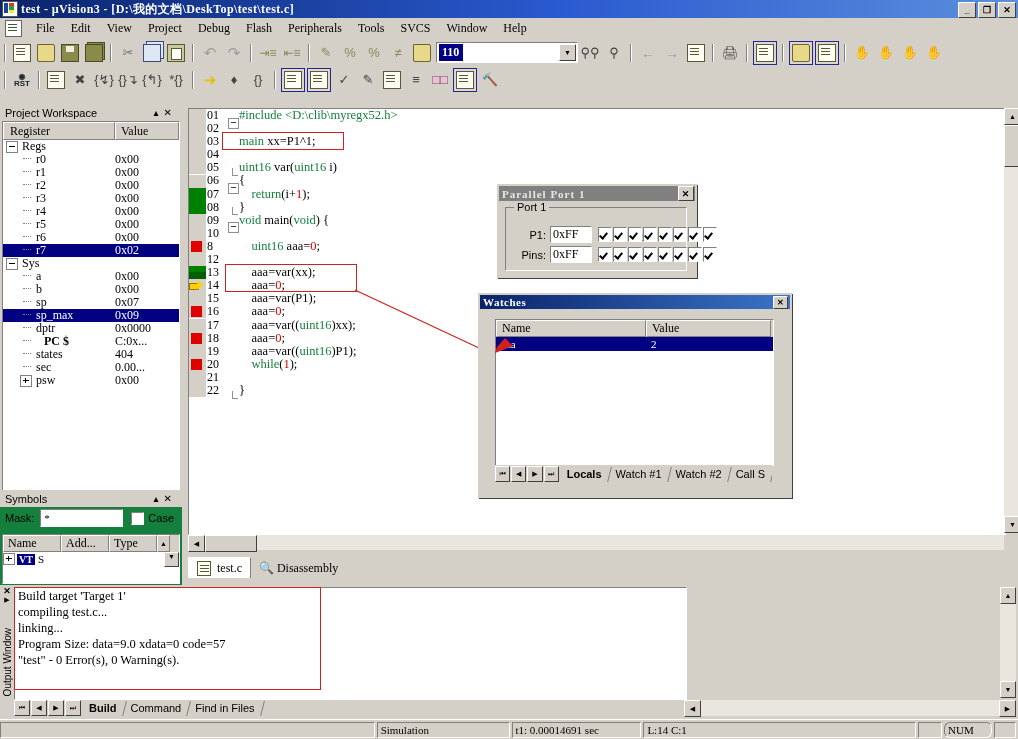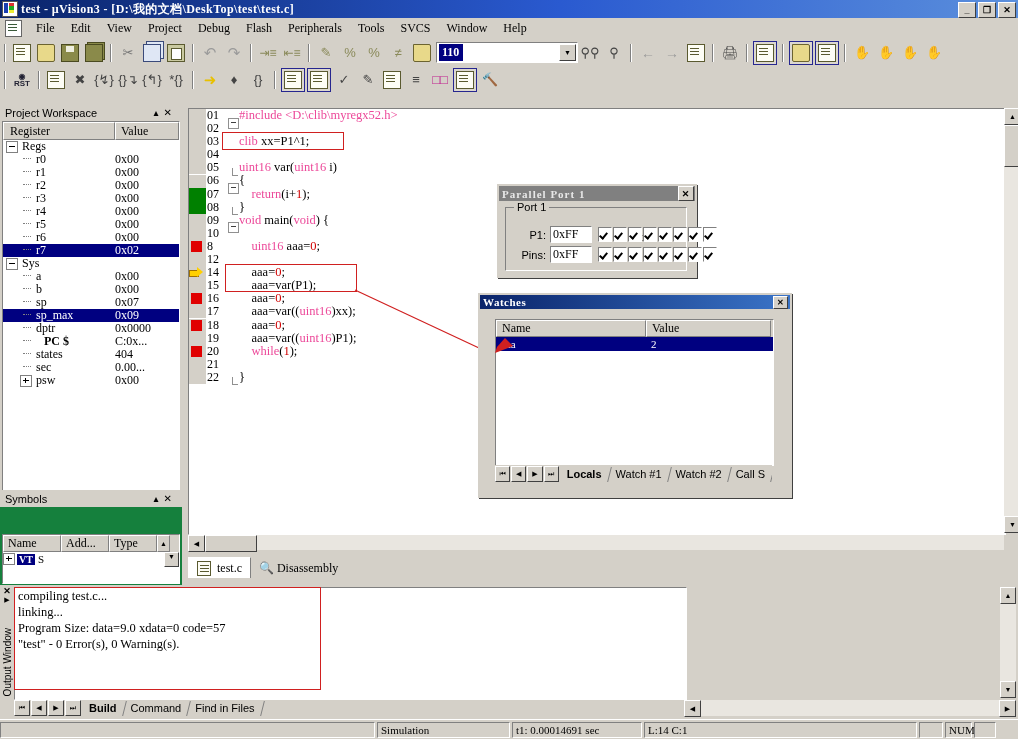--- a/index.html
+++ b/index.html
@@ -130,21 +130,21 @@
     border:1px solid;border-color:#808080 #fff #fff #808080;overflow:hidden;}
   .code{position:relative;font-family:"Liberation Serif",serif;font-size:12.5px;line-height:13.1px;color:#000;}
   .cl{height:13.1px;display:flex;align-items:center;white-space:pre;}
   .gut{width:17px;height:13px;flex:0 0 auto;position:relative;background:#d4d0c8;}
   .ln{width:20px;flex:0 0 auto;color:#000;font-size:12px;padding-left:1px;}
   .fold{width:12px;flex:0 0 auto;position:relative;}
   .foldbox{position:absolute;left:1px;top:2px;width:9px;height:9px;border:1px solid #909090;background:#fff;}
   .foldbox:before{content:"";position:absolute;left:2px;top:3px;width:5px;height:1px;background:#404040;}
   .foldline{position:absolute;left:5px;top:0;bottom:0;border-left:1px solid #909090;}
   .foldend{position:absolute;left:5px;top:0;height:7px;border-left:1px solid #909090;border-bottom:1px solid #909090;width:5px;}
-  .kw{color:#ec4899;} .txt{color:#000;} .num{color:#d00000;}
+  .kw{color:#15803d;} .txt{color:#000;} .num{color:#d00000;}
   .mk-red{position:absolute;left:2px;top:1px;width:11px;height:11px;background:#e00000;}
   .mk-green{position:absolute;left:0;top:0;width:17px;height:13px;background:#008000;}
   .mk-greensm{position:absolute;left:0;top:0;width:17px;height:6px;background:#008000;}
   .mk-greensm2{position:absolute;left:0;top:6px;width:17px;height:7px;background:#006000;}
   .mk-arrow{position:absolute;left:0;top:1px;width:15px;height:11px;}
   .mk-arrow:before{content:"";position:absolute;left:0;top:3px;width:8px;height:5px;background:#ffd000;border:1px solid #a07000;}
   .mk-arrow:after{content:"";position:absolute;left:8px;top:0;width:0;height:0;
     border-top:5px solid transparent;border-bottom:5px solid transparent;border-left:6px solid #ffd000;}
 
   .redbox{position:absolute;border:1px solid #d02020;pointer-events:none;}
@@ -465,20 +465,26 @@
     </div>
   </div>
 
   <div class="symbols">
     <div class="panel-title">
       <span>Symbols</span>
       <span class="ctl">
         <span>▴</span><span>✕</span>
       </span>
     </div>
+    <div class="maskrow">
+      <span>Mask:</span>
+      <span class="maskinput">*</span>
+      <span class="cb"></span>
+      <span>Case</span>
+    </div>
     <div class="symtbl">
       <div class="sym-hdr">
         <div style="width:58px;">Name</div>
         <div style="width:48px;">Add...</div>
         <div style="width:48px;">Type</div>
         <div style="width:13px;padding:0;justify-content:center;font-size:7px;">▲</div>
       </div>
       <div class="sym-row">
         <span class="tw box plus"></span>
         <span class="vt">VT</span>
@@ -488,30 +494,31 @@
     </div>
   </div>
 
   <div class="vsplit"></div>
 
   <div class="editor">
     <div class="edit-inner">
       <div class="code" id="code-lines">
           <div class="cl"><span class="gut"></span><span class="ln">01</span><span class="fold"><span class="foldbox"></span></span><span><span class="kw">#include </span><span class="kw">&lt;D:\clib\myregx52.h&gt;</span></span></div>
           <div class="cl"><span class="gut"></span><span class="ln">02</span><span class="fold"><span class="foldline"></span></span><span></span></div>
-          <div class="cl"><span class="gut"></span><span class="ln">03</span><span class="fold"><span class="foldline"></span></span><span><span class="kw">clib </span><span class="txt">xx=P1^1;</span></span></div>
+          <div class="cl"><span class="gut"></span><span class="ln">03</span><span class="fold"><span class="foldline"></span></span><span><span class="kw">main </span><span class="txt">xx=P1^1;</span></span></div>
           <div class="cl"><span class="gut"></span><span class="ln">04</span><span class="fold"><span class="foldline"></span></span><span></span></div>
           <div class="cl"><span class="gut"></span><span class="ln">05</span><span class="fold"><span class="foldend"></span></span><span><span class="kw">uint16 </span><span class="txt">var(</span><span class="kw">uint16</span><span class="txt"> i)</span></span></div>
           <div class="cl"><span class="gut"></span><span class="ln">06</span><span class="fold"><span class="foldbox"></span></span><span><span class="txt">{</span></span></div>
           <div class="cl"><span class="gut"><span class="mk-green"></span></span><span class="ln">07</span><span class="fold"><span class="foldline"></span></span><span><span class="txt">    </span><span class="kw">return</span><span class="txt">(i+</span><span class="num">1</span><span class="txt">);</span></span></div>
           <div class="cl"><span class="gut"><span class="mk-green"></span></span><span class="ln">08</span><span class="fold"><span class="foldend"></span></span><span><span class="txt">}</span></span></div>
           <div class="cl"><span class="gut"></span><span class="ln">09</span><span class="fold"><span class="foldbox"></span></span><span><span class="kw">void </span><span class="txt">main(</span><span class="kw">void</span><span class="txt">) {</span></span></div>
           <div class="cl"><span class="gut"></span><span class="ln">10</span><span class="fold"><span class="foldline"></span></span><span></span></div>
           <div class="cl"><span class="gut"><span class="mk-red"></span></span><span class="ln">8</span><span class="fold"><span class="foldline"></span></span><span><span class="txt">    </span><span class="kw">uint16</span><span class="txt"> aaa=</span><span class="num">0</span><span class="txt">;</span></span></div>
           <div class="cl"><span class="gut"></span><span class="ln">12</span><span class="fold"><span class="foldline"></span></span><span></span></div>
+          <div class="cl"><span class="gut"><span class="mk-greensm"></span><span class="mk-greensm2"></span></span><span class="ln">13</span><span class="fold"><span class="foldline"></span></span><span><span class="txt">    aaa=var(xx);</span></span></div>
           <div class="cl"><span class="gut"><span class="mk-arrow"></span></span><span class="ln">14</span><span class="fold"><span class="foldline"></span></span><span><span class="txt">    aaa=</span><span class="num">0</span><span class="txt">;</span></span></div>
           <div class="cl"><span class="gut"></span><span class="ln">15</span><span class="fold"><span class="foldline"></span></span><span><span class="txt">    aaa=var(P1);</span></span></div>
           <div class="cl"><span class="gut"><span class="mk-red"></span></span><span class="ln">16</span><span class="fold"><span class="foldline"></span></span><span><span class="txt">    aaa=</span><span class="num">0</span><span class="txt">;</span></span></div>
           <div class="cl"><span class="gut"></span><span class="ln">17</span><span class="fold"><span class="foldline"></span></span><span><span class="txt">    aaa=var((</span><span class="kw">uint16</span><span class="txt">)xx);</span></span></div>
           <div class="cl"><span class="gut"><span class="mk-red"></span></span><span class="ln">18</span><span class="fold"><span class="foldline"></span></span><span><span class="txt">    aaa=</span><span class="num">0</span><span class="txt">;</span></span></div>
           <div class="cl"><span class="gut"></span><span class="ln">19</span><span class="fold"><span class="foldline"></span></span><span><span class="txt">    aaa=var((</span><span class="kw">uint16</span><span class="txt">)P1);</span></span></div>
           <div class="cl"><span class="gut"><span class="mk-red"></span></span><span class="ln">20</span><span class="fold"><span class="foldline"></span></span><span><span class="txt">    </span><span class="kw">while</span><span class="txt">(</span><span class="num">1</span><span class="txt">);</span></span></div>
           <div class="cl"><span class="gut"></span><span class="ln">21</span><span class="fold"><span class="foldline"></span></span><span></span></div>
           <div class="cl"><span class="gut"></span><span class="ln">22</span><span class="fold"><span class="foldend"></span></span><span><span class="txt">}</span></span></div>
         </div>
@@ -618,20 +625,21 @@
     <polygon points="0,15 18,8 10,0 2,9" fill="#d02020"></polygon>
   </svg>
 
   <div class="outwin">
     <div class="out-side">
       <span class="out-x">✕</span>
       <span style="font-size:7px;">▶</span>
       <span class="out-label">Output Window</span>
     </div>
     <div class="out-body">
+      <div>Build target 'Target 1'</div>
       <div>compiling test.c...</div>
       <div>linking...</div>
       <div>Program Size: data=9.0 xdata=0 code=57</div>
       <div>"test" - 0 Error(s), 0 Warning(s).</div>
     </div>
     <div class="redbox" style="left:14px;top:1px;width:305px;height:101px;"></div>
     <div class="out-vscroll">
       <div class="sbtn" style="width:14px;">▲</div>
       <div class="sbtn" style="width:14px;position:absolute;bottom:0;">▼</div>
     </div>
@@ -650,17 +658,17 @@
       <div class="sbtn">▶</div>
     </div>
   </div>
 
   <div class="status">
     <span class="sfield" style="width:375px;"></span>
     <span class="sfield" style="width:133px;">Simulation</span>
     <span class="sfield" style="width:130px;">t1: 0.00014691 sec</span>
     <span class="sfield" style="width:273px;">L:14 C:1</span>
     <span class="sfield" style="width:24px;"></span>
-    <span class="sfield" style="width:27px;">NUM</span>
+    <span class="sfield" style="width:48px;border-radius:6px;">NUM</span>
     <span class="sfield" style="width:22px;"></span>
   </div>
 
 </div>
 
 </body></html>

